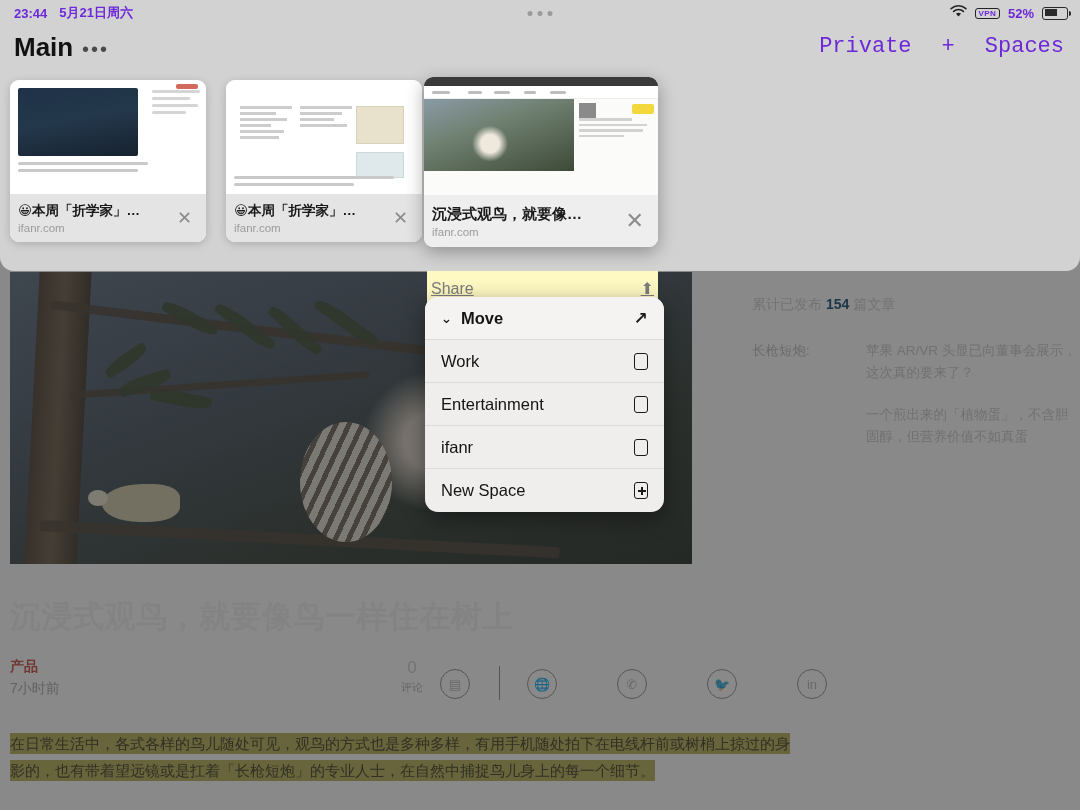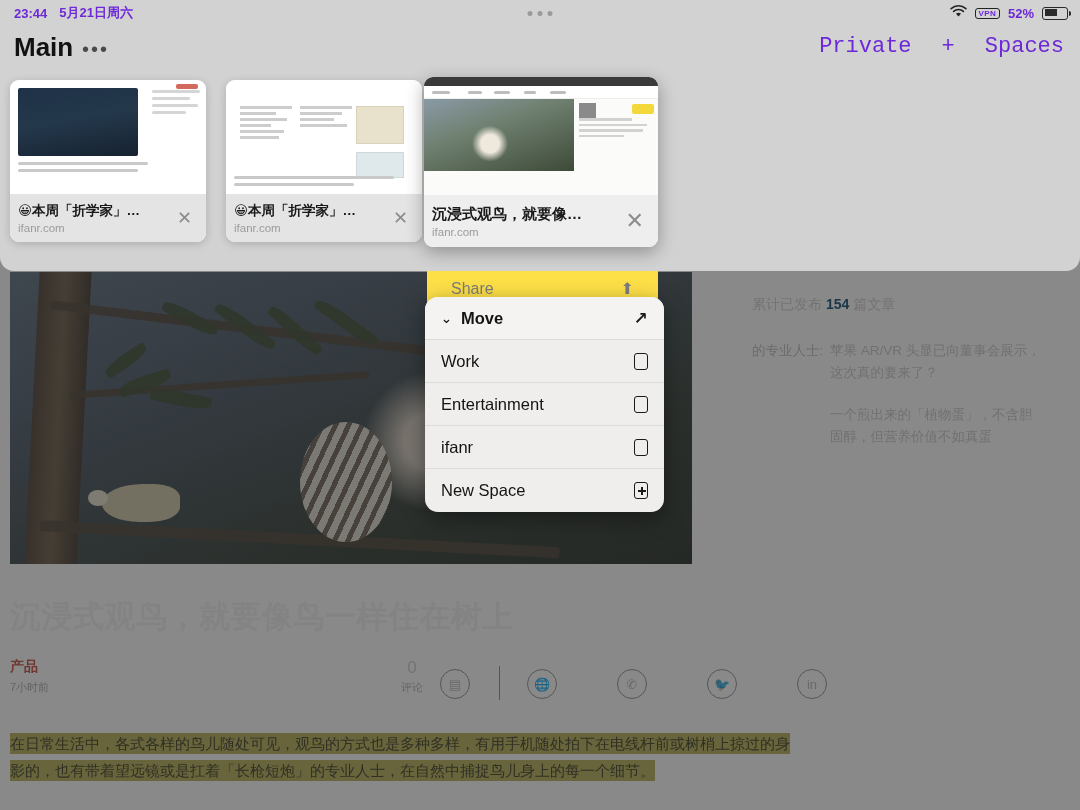--- a/index.html
+++ b/index.html
@@ -49,21 +49,21 @@
     background: linear-gradient(90deg, #4b3c30, #6a5a45, #3d3228);
     transform: skewX(-3deg);
   }
 
   .headline {
     position: absolute; left: 10px; top: 596px; width: 680px;
     font-size: 31px; font-weight: 700; color: #f2f2f2; letter-spacing: .5px;
   }
   .meta-row { position: absolute; left: 10px; top: 658px; width: 680px; height: 52px; }
   .cat { font-size: 14px; color: #c8493c; font-weight: 700; }
-  .ago { font-size: 11px; color: #a9a9a9; margin-top: 4px; }
+  .ago { font-size: 14px; color: #a9a9a9; margin-top: 4px; }
   .comment-box {
     position: absolute; left: 382px; top: 0; text-align: center; width: 40px;
   }
   .comment-num { font-size: 17px; color: #cfcfcf; }
   .comment-lbl { font-size: 11px; color: #b0b0b0; margin-top: 2px; }
   .circ-btn {
     position: absolute; width: 30px; height: 30px; border-radius: 50%;
     border: 1px solid #8e8e8e; color: #b9b9b9;
     display: flex; align-items: center; justify-content: center;
     font-size: 13px; top: 11px;
@@ -78,21 +78,21 @@
     font-size: 15px; line-height: 27px; color: #3a3a20;
   }
   .body-text span.hl { background: #b5ae52; box-decoration-break: clone;
                        -webkit-box-decoration-break: clone; padding: 2px 0; }
 
   .side-col { position: absolute; left: 752px; top: 296px; width: 310px; }
   .side-stat { font-size: 14px; color: #cfcfcf; margin-bottom: 26px; }
   .side-stat b { color: #0c4a6e; font-weight: 700; }
   .side-recent { display: flex; font-size: 13.5px; color: #c9c9c9; line-height: 22px; }
   .side-recent .lbl { width: 78px; flex: none; color: #bdbdbd; }
-  .side-recent .arts p { margin-bottom: 20px; width: 212px; }
+  .side-recent .arts p { margin-bottom: 20px; width: 212px; margin-left: 36px; }
 
   
   #switcher {
     position: absolute; left: 0; top: 0; width: 1080px; height: 271px;
     background: #d2d2d2; z-index: 60;
     border-bottom-left-radius: 14px; border-bottom-right-radius: 14px;
   }
 
   
   .statusbar {
@@ -183,23 +183,23 @@
       linear-gradient(160deg, #8a9aa6 0%, #6f8070 40%, #3e4a38 100%);
   }
   .thumb-side { position:absolute; right:4px; top:26px; width:32%; }
   .thumb-side .av { width:17px; height:15px; background:#8a8a8a; float:left; margin-right:4px; }
   .thumb-side .yl { position:absolute; right:0; top:1px; width:22px; height:10px; background:#f2d83a; border-radius:2px; }
   .thumb-side .ln { clear:both; display:block; height:2.5px; background:#d2d2d2; margin:3px 0; }
 
   
   .menu-back {
     position: absolute; left: 427px; top: 271px; width: 231px; height: 35px;
-    background: #fde047; z-index: 55;
-    display:flex; align-items:center; justify-content:space-between; padding: 0 24px;
-    color:#7d7d7d; font-size:16px;
+    background: #fef9c3; z-index: 55;
+    display:flex; align-items:center; justify-content:space-between; padding: 0 4px;
+    color:#7d7d7d; font-size:16px;text-decoration:underline;
   }
   .menu {
     position: absolute; left: 425px; top: 297px; width: 239px; z-index: 70;
     background: #efeeec; border-radius: 13px; overflow: hidden;
     box-shadow: 0 6px 22px rgba(0,0,0,.4);
   }
   .menu-row {
     height: 43px; display: flex; align-items: center; justify-content: space-between;
     padding: 0 16px; font-size: 16.5px; color: #141414;
     border-bottom: 1px solid #dcdbd8;
@@ -261,21 +261,21 @@
       <span class="hl">在日常生活中，各式各样的鸟儿随处可见，观鸟的方式也是多种多样，有用手机随处拍下在电线杆前或树梢上掠过的身影的，也有带着望远镜或是扛着「长枪短炮」的专业人士，在自然中捕捉鸟儿身上的每一个细节。</span>
     </div>
 
     <div class="side-col">
       <div class="side-stat">
         <span>累计已发布</span>
         <b>154</b>
         <span>篇文章</span>
       </div>
       <div class="side-recent">
-        <div class="lbl">的专业人士:</div>
+        <div class="lbl">长枪短炮:</div>
         <div class="arts">
           <p>苹果 AR/VR 头显已向董事会展示，这次真的要来了？</p>
           <p>一个煎出来的「植物蛋」，不含胆固醇，但营养价值不如真蛋</p>
         </div>
       </div>
     </div>
 
     <div class="page-dim"></div>
   </div>
 

